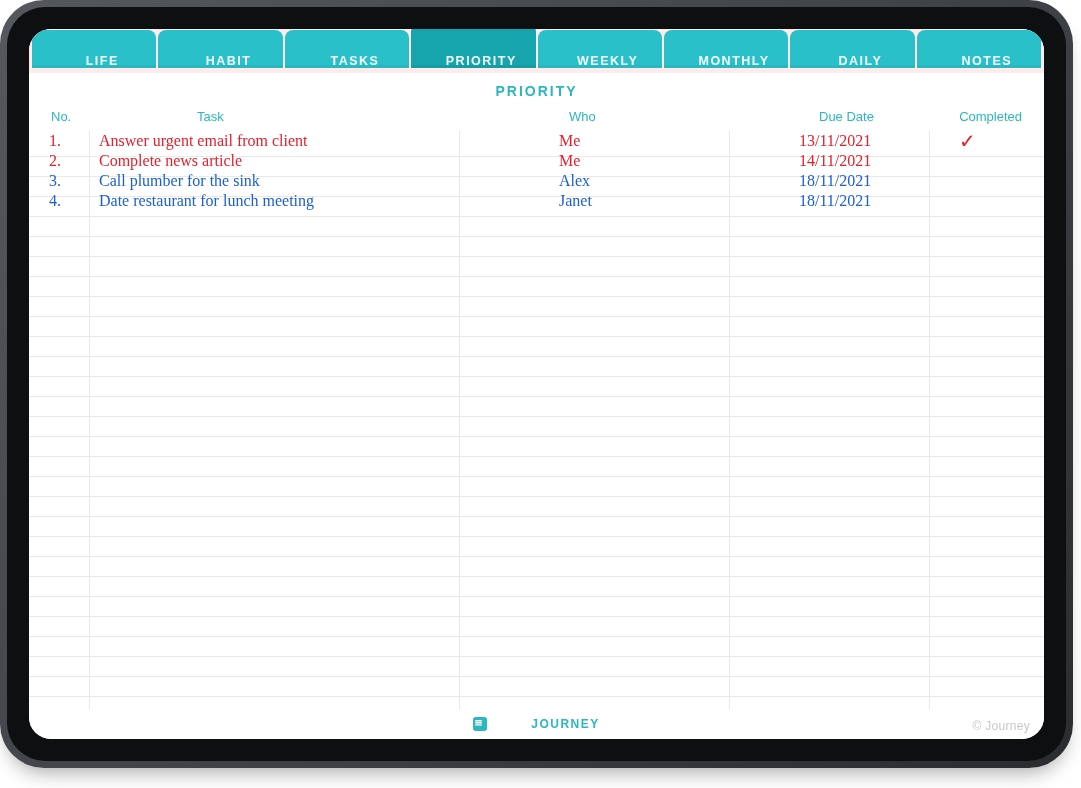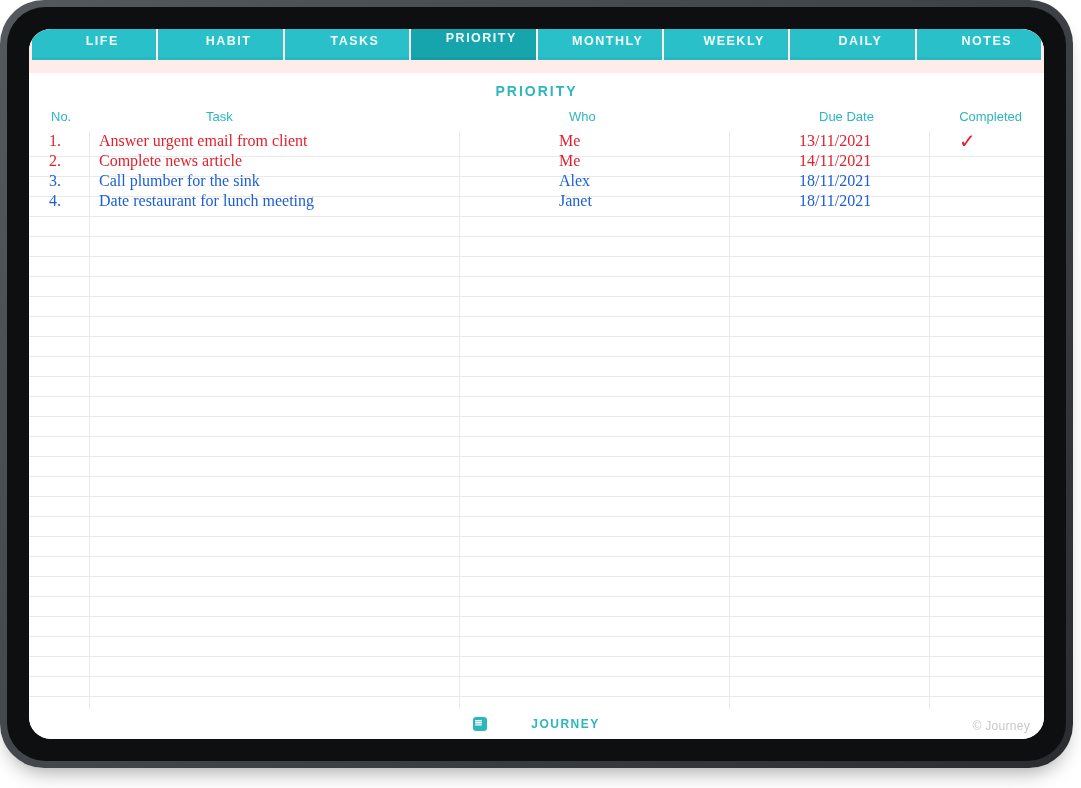--- a/index.html
+++ b/index.html
@@ -32,27 +32,27 @@
     background:var(--paper);
   }
 
   
   .tabs{
     display:flex;align-items:flex-end;height:44px;
     background:#fdecea; 
     padding:0 2px;
   }
   .tab{
-    flex:1;height:38px;margin:13px 1px;
+    flex:1;height:38px;margin:5px 1px;
     background:var(--teal);
     color:#f3feff;
     letter-spacing:1.5px;
     font-size:12.5px;font-weight:600;
     border-top-left-radius:8px;border-top-right-radius:8px;
-    display:flex;align-items:center;justify-content:center;
+    display:flex;align-items:flex-end;justify-content:center;
     box-shadow:inset 0 -3px 0 rgba(0,0,0,0.04);
     position:relative;
     cursor:pointer;
     padding-left:16px;
   }
   .tab.active{
     background:var(--teal-dark);
     height:44px;
   }
 
@@ -74,21 +74,21 @@
       transparent 0,transparent 19px,var(--grid) 19px,var(--grid) 20px);
   }
 
   
   .headers{
     position:absolute;top:36px;left:0;right:0;height:22px;
     color:var(--teal-text);font-size:13px;font-weight:400;
   }
   .col{position:absolute;top:0;}
   .col.no   {left:22px;}
-  .col.task {left:177px;}
+  .col.task {left:168px;}
   .col.who  {left:540px;}
   .col.due  {left:790px;}
   .col.done {right:22px;}
 
   
   .vline{position:absolute;top:58px;bottom:30px;width:1px;background:var(--grid);}
   .v1{left:60px;}
   .v2{left:430px;}
   .v3{left:700px;}
   .v4{left:900px;}
@@ -139,24 +139,24 @@
           <div class="tab">
               <span>HABIT</span>
             </div>
           <div class="tab">
               <span>TASKS</span>
             </div>
           <div class="tab active">
               <span>PRIORITY</span>
             </div>
           <div class="tab">
+              <span>WEEKLY</span>
+            </div>
+          <div class="tab">
               <span>MONTHLY</span>
-            </div>
-          <div class="tab">
-              <span>WEEKLY</span>
             </div>
           <div class="tab">
               <span>DAILY</span>
             </div>
           <div class="tab">
               <span>NOTES</span>
             </div>
         </div>
 
         <div class="page">

